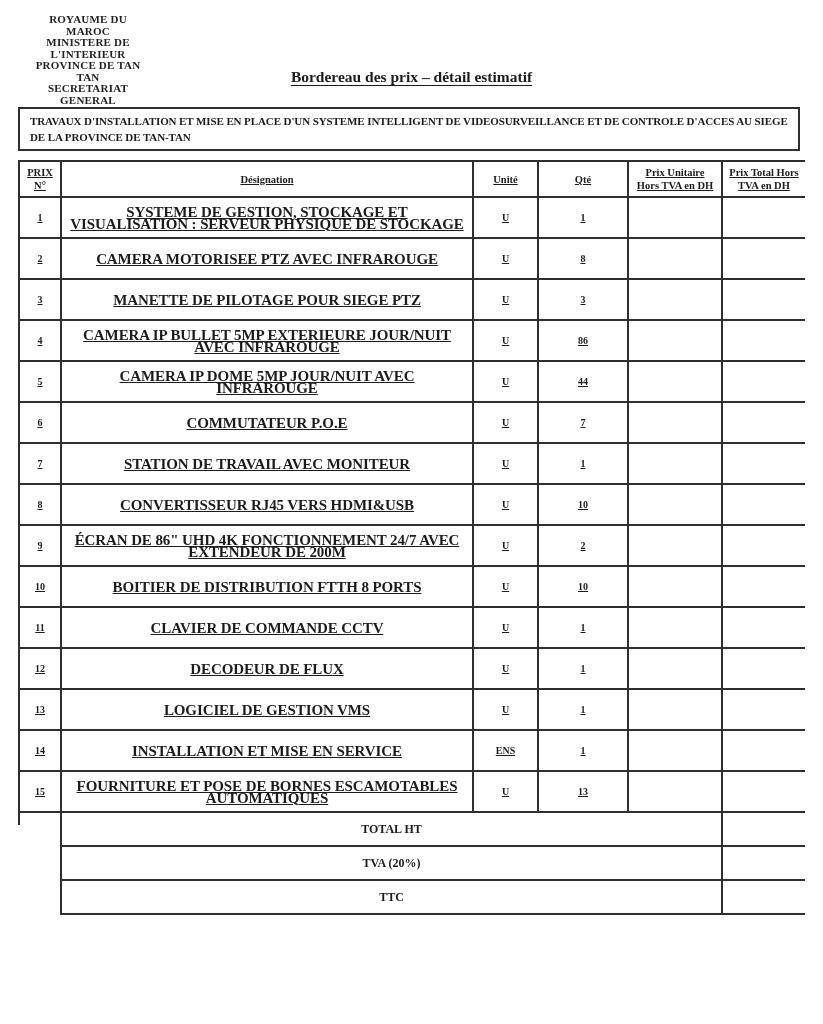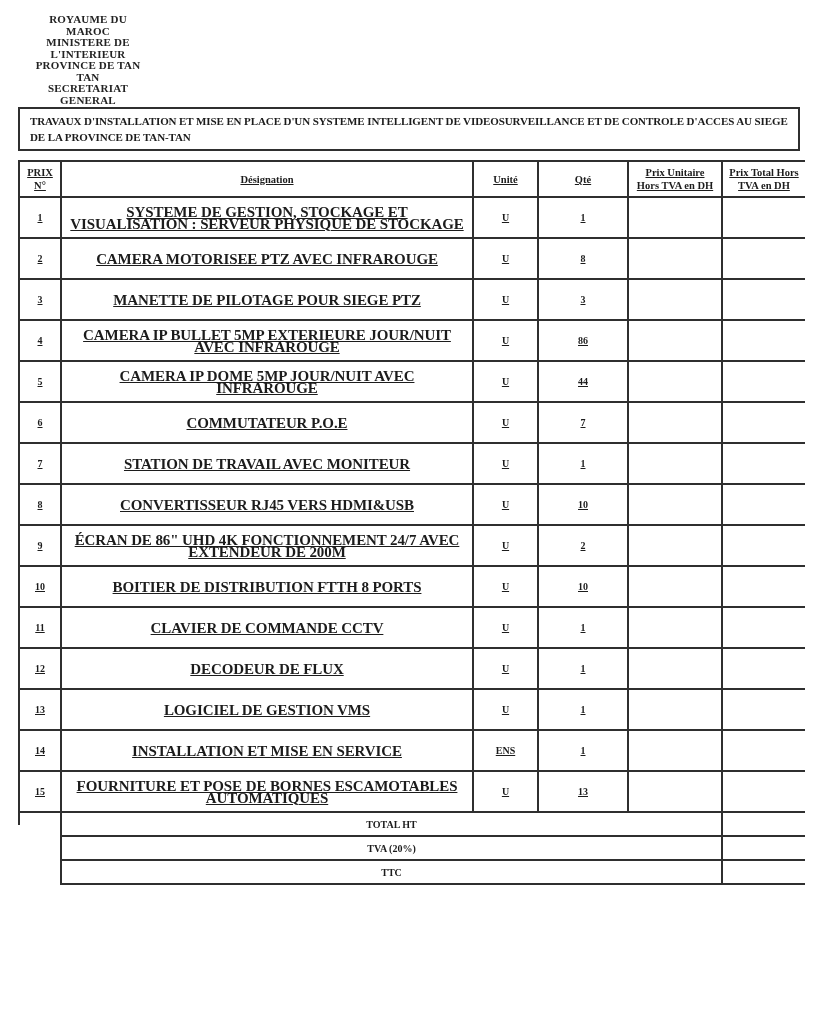--- a/index.html
+++ b/index.html
@@ -62,40 +62,41 @@
   
   .totals{
     display:grid;
     grid-template-columns:661px 84px;
     margin-left:42px;
     width:745px;
   }
   .totals .cell{
     border-top:none;
     border-bottom:2px solid var(--line);
-    height:24px;font-size:10px;padding:0 16px;
+    height:34px;font-size:12px;padding:0 16px;
   }
   
   .left-tick{
     position:absolute;left:0;top:653px;width:2px;height:12px;
     background:var(--line);
   }
 </style>
 </head>
 <body>
 
 <div class="page">
 
   <div class="letterhead">
     <span>ROYAUME DU MAROC</span>
     <span>MINISTERE DE L'INTERIEUR</span>
     <span>PROVINCE DE TAN TAN</span>
     <span>SECRETARIAT GENERAL</span>
   </div>
 
+  <div class="doc-title">Bordereau des prix – détail estimatif</div>
 
   <div class="banner">TRAVAUX D'INSTALLATION ET MISE EN PLACE D'UN SYSTEME INTELLIGENT DE VIDEOSURVEILLANCE ET DE CONTROLE D'ACCES AU SIEGE DE LA PROVINCE DE TAN-TAN</div>
 
   <div class="table-area">
     <div class="grid">
 
       <div class="cell th">PRIX
 N°</div>
       <div class="cell th">Désignation</div>
       <div class="cell th">Unité</div>

